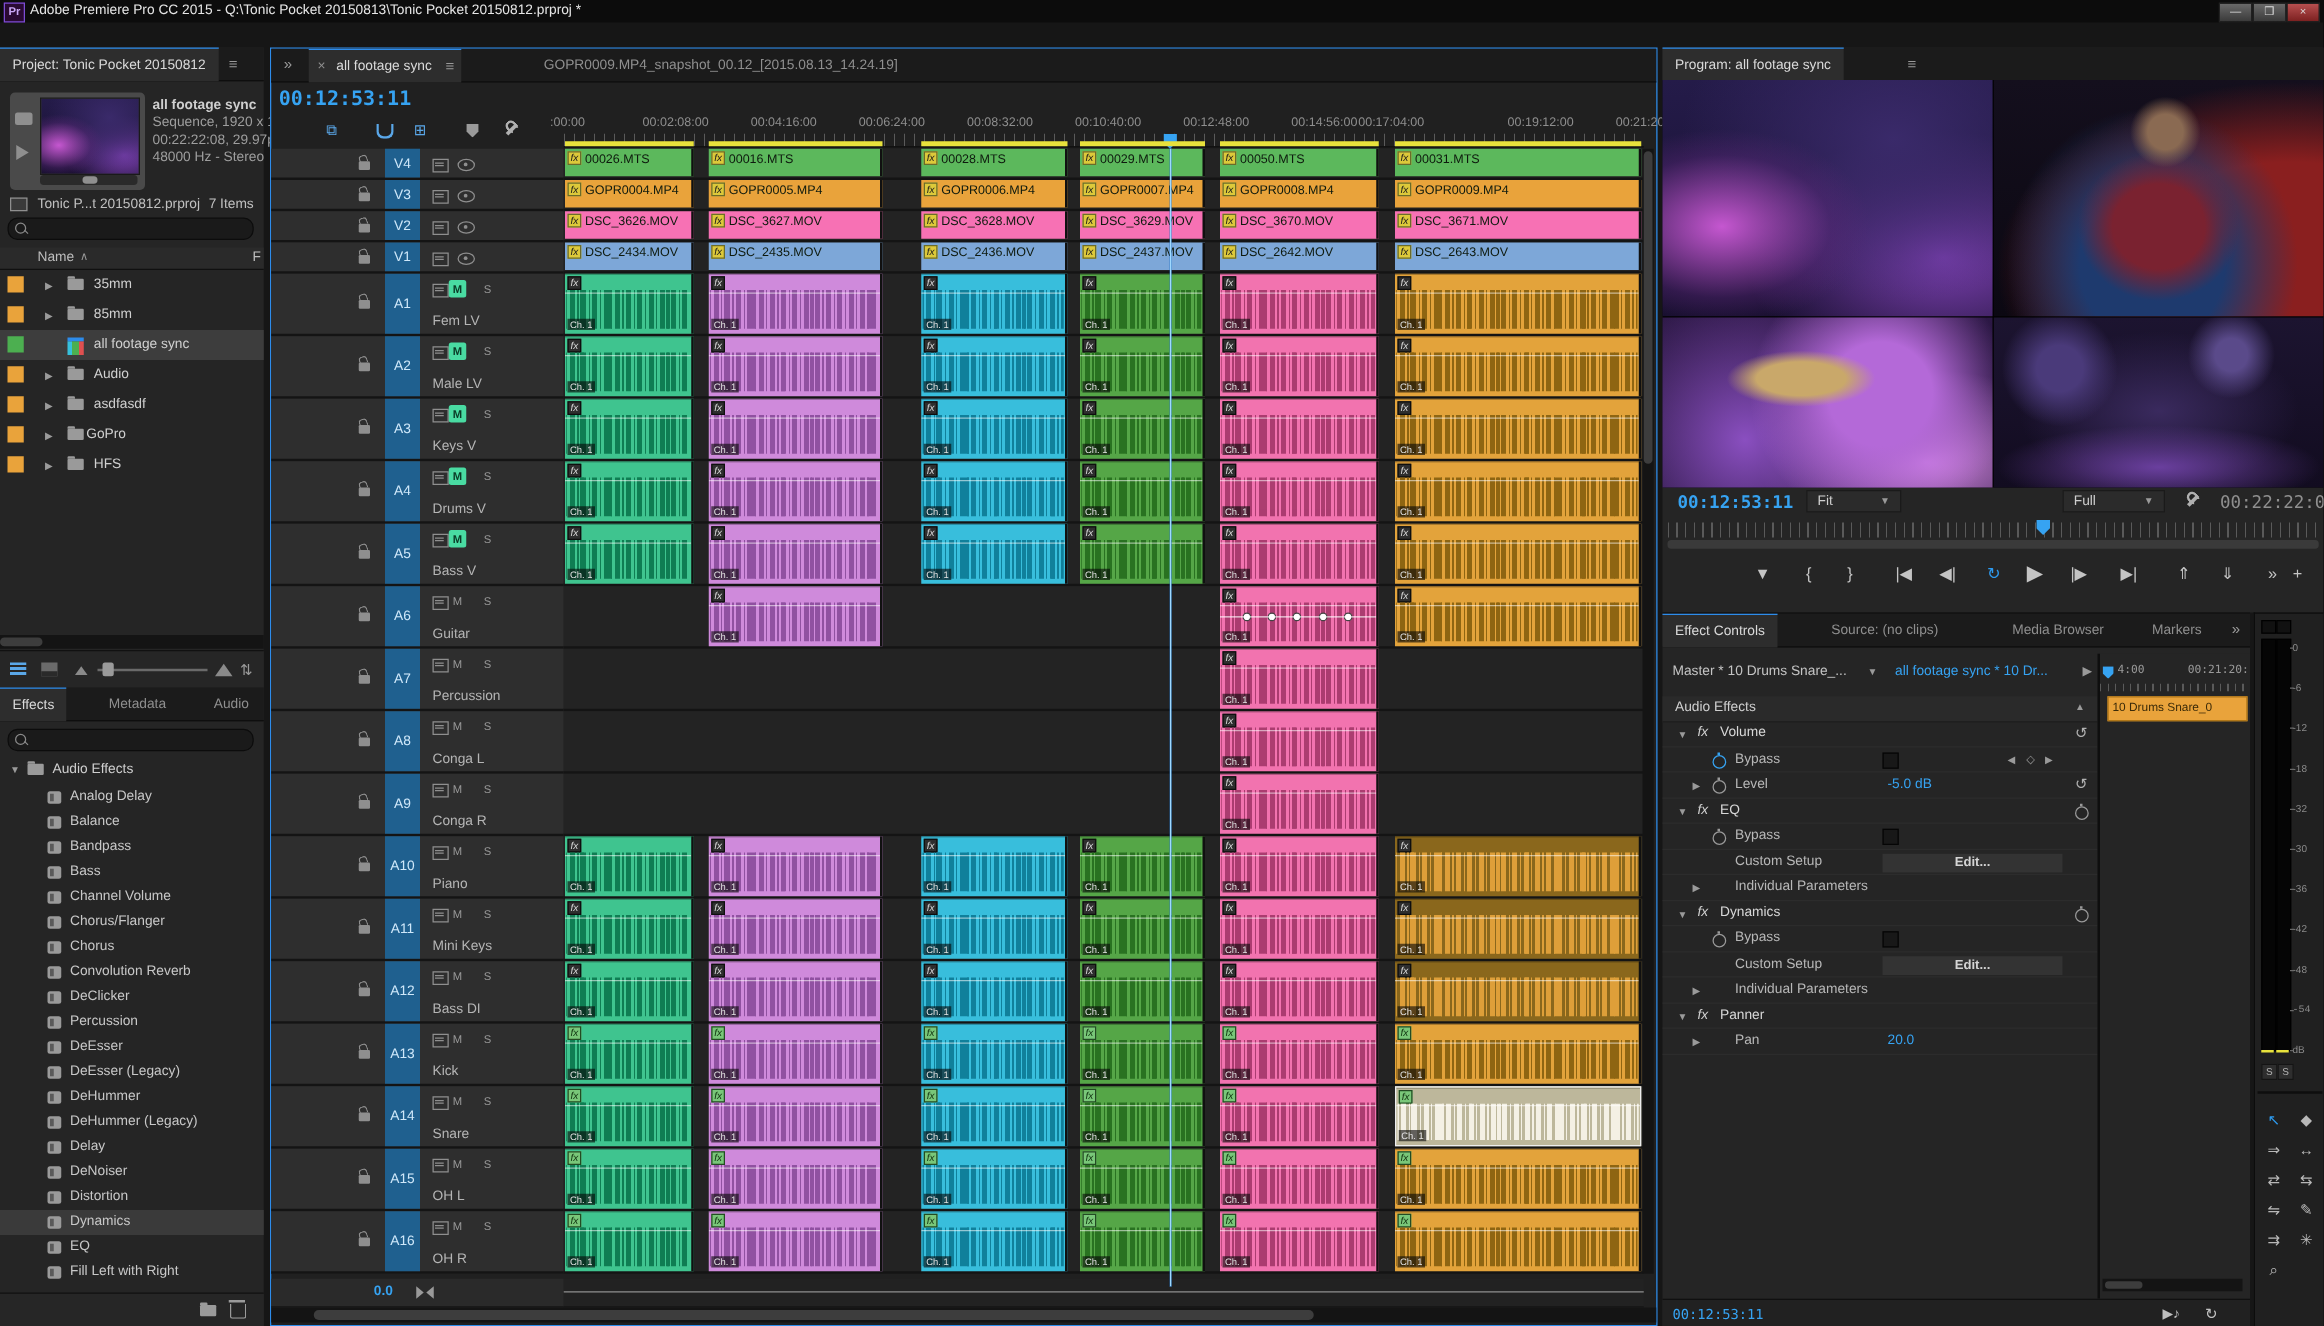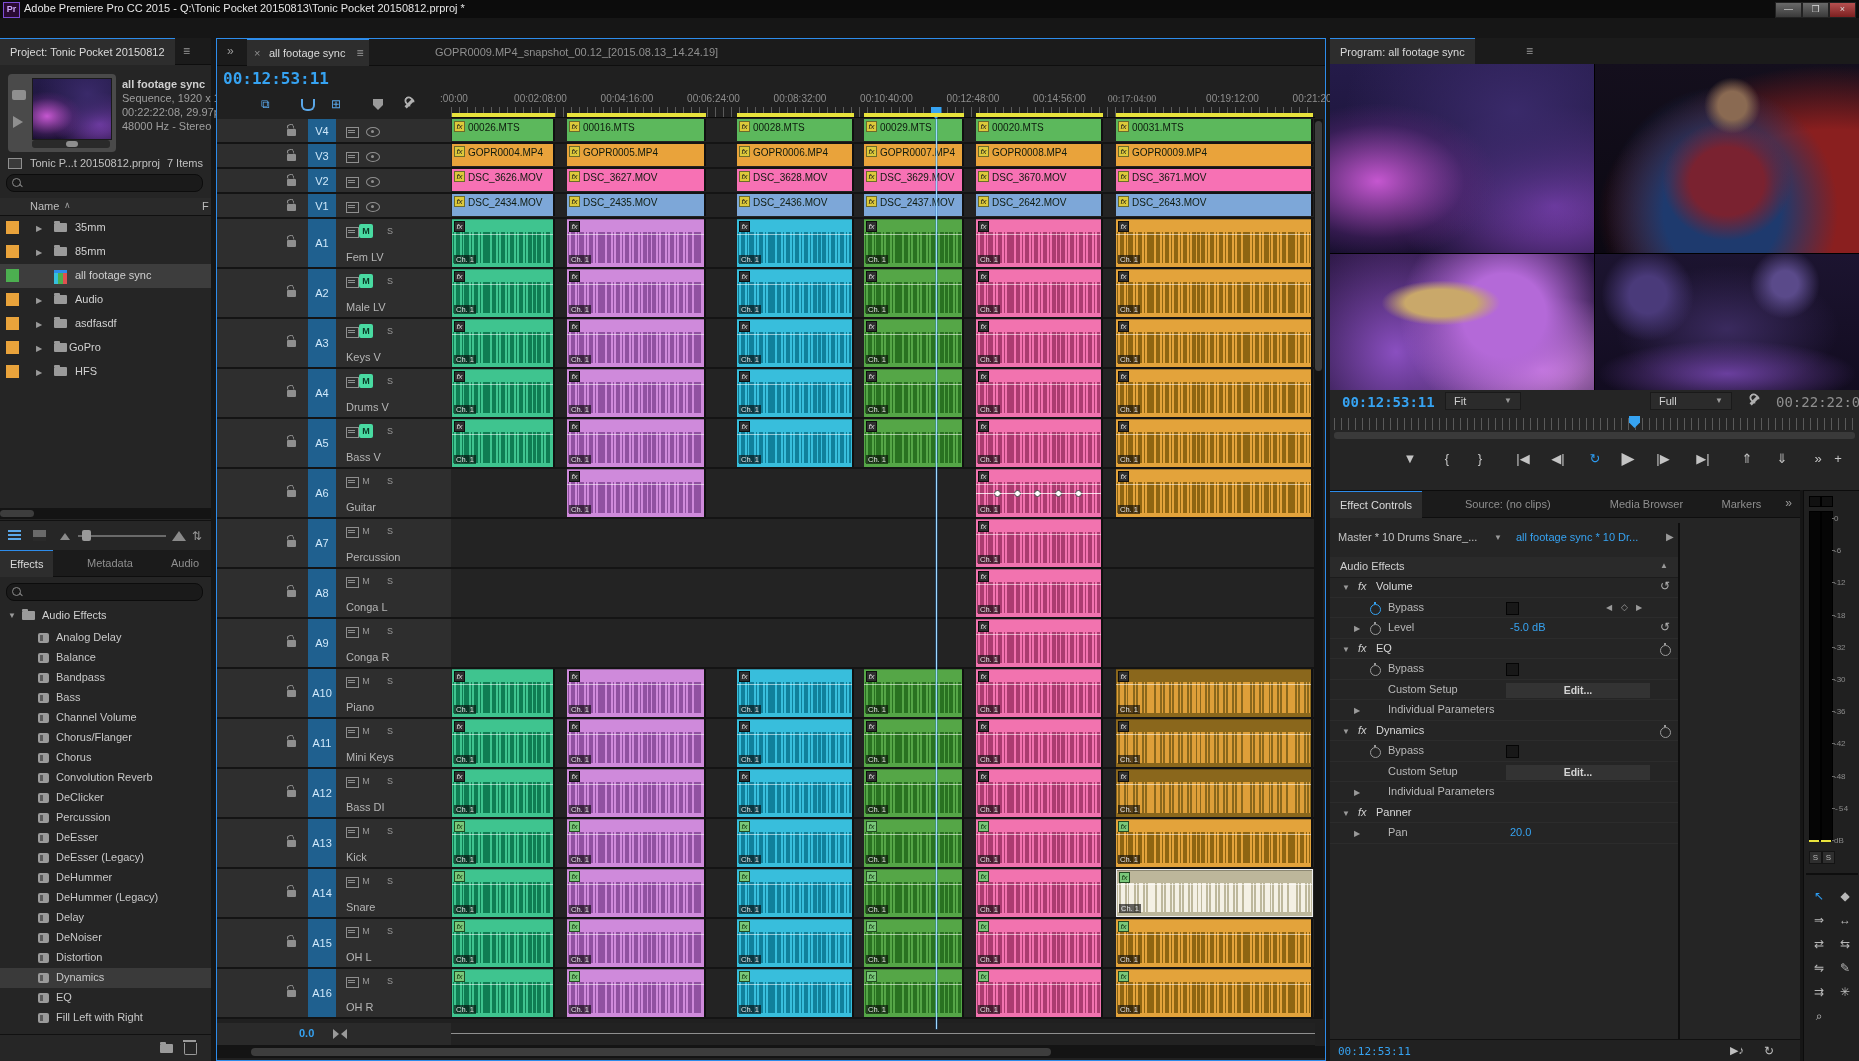--- a/index.html
+++ b/index.html
@@ -359,21 +359,21 @@
 
     <div id="ruler">
         <span class="rlabel" style="left: 237px; position: absolute;">:00:00</span>
         <span class="rlabel" style="left: 323.5px; position: absolute;">00:02:08:00</span>
         <span class="rlabel" style="left: 410px; position: absolute;">00:04:16:00</span>
         <span class="rlabel" style="left: 496.5px; position: absolute;">00:06:24:00</span>
         <span class="rlabel" style="left: 583px; position: absolute;">00:08:32:00</span>
         <span class="rlabel" style="left: 669.5px; position: absolute;">00:10:40:00</span>
         <span class="rlabel" style="left: 756px; position: absolute;">00:12:48:00</span>
         <span class="rlabel" style="left: 842.5px; position: absolute;">00:14:56:00</span>
-        <span class="rlabel" style="left: 915px; position: absolute; font-family: Liberation Serif, serif;">00:17:04:00</span>
+        <span class="rlabel" style="left: 896px; position: absolute;">00:17:04:00</span>
         <span class="rlabel" style="left: 1015.5px; position: absolute;">00:19:12:00</span>
         <span class="rlabel" style="left: 1102px; position: absolute;">00:21:20:00</span>
       </div>
     <div id="ruler-ticks"></div>
     <div id="tracks">
         <div class="trackhdr" style="top: 80px; height: 25px;">
           <div class="lock" style="top: 9.5px;"></div>
           <div class="badge">
             <span>V4</span>
           </div>
@@ -392,21 +392,21 @@
         <div class="vclip" style="left: 520px; width: 117px; top: 80px; height: 22px; background: rgb(92, 184, 92);">
           <span class="fxb">fx</span>
           <span class="nm">00028.MTS</span>
         </div>
         <div class="vclip" style="left: 647px; width: 100px; top: 80px; height: 22px; background: rgb(92, 184, 92);">
           <span class="fxb">fx</span>
           <span class="nm">00029.MTS</span>
         </div>
         <div class="vclip" style="left: 759px; width: 127px; top: 80px; height: 22px; background: rgb(92, 184, 92);">
           <span class="fxb">fx</span>
-          <span class="nm">00020.MTS</span>
+          <span class="nm">00050.MTS</span>
         </div>
         <div class="vclip" style="left: 899px; width: 197px; top: 80px; height: 22px; background: rgb(92, 184, 92);">
           <span class="fxb">fx</span>
           <span class="nm">00031.MTS</span>
         </div>
         <div class="trackhdr" style="top: 105px; height: 25px;">
           <div class="lock" style="top: 9.5px;"></div>
           <div class="badge">
             <span>V3</span>
           </div>
@@ -1312,20 +1312,33 @@
           <span style="position: absolute; left: 46px; top: 3px; color: rgb(216, 216, 216);">Panner</span>
         </div>
         <div class="ecrow" style="top: 332px; height: 20.5px;">
           <span class="twirl" style="left: 24px; top: 6px;">▶</span>
           <span style="position: absolute; left: 58px; top: 3px; color: rgb(184, 184, 184);">Pan</span>
           <span class="ecv" style="left: 180px; top: 3px;">20.0</span>
         </div>
       </div>
 
     <div class="sep" style="left:348px;top:32px;width:2px;height:516px;"></div>
+    <div class="abs" style="left:350px;top:32px;width:120px;height:516px;background:#252525;">
+      <div class="abs" style="left:0;top:8px;width:120px;height:22px;
+           background:repeating-linear-gradient(90deg,#5a5a5a 0 1px,transparent 1px 6px);background-position:0 100%;background-size:100% 6px;background-repeat:no-repeat;">
+        <span class="abs mono" style="left:14px;top:0;font-size:9px;color:#9a9a9a;">4:00</span>
+        <span class="abs mono" style="right:1px;top:0;font-size:9px;color:#9a9a9a;">00:21:20:</span>
+        <span class="ph-marker" style="left:2px;top:2px;width:9px;height:10px;"></span>
+      </div>
+      <div class="abs" style="left:6px;top:34px;width:112px;height:20px;background:#e9a33b;border:1px solid #b07718;
+                  color:#3a2a08;font-size:9.5px;line-height:18px;padding-left:3px;white-space:nowrap;overflow:hidden;box-sizing:border-box;">10 Drums Snare_0</div>
+      <div class="scroll-h" style="left:2px;top:500px;width:112px;height:10px;">
+        <span class="thumb" style="left:2px;top:2px;width:30px;height:6px;"></span>
+      </div>
+    </div>
 
     <div class="abs" style="left:0;top:548px;width:470px;height:23px;background:#212121;border-top:1px solid #101010;">
       <span class="abs tc mono" style="left:8px;top:5px;font-weight:normal;">00:12:53:11</span>
       <span class="abs" style="left:400px;top:4px;color:#c0c0c0;font-size:11px;">▶<span>♪</span></span>
       <span class="abs" style="left:434px;top:4px;color:#c0c0c0;font-size:12px;">↻</span>
     </div>
   </div>
 
   <div class="panel" id="meter-panel" style="left:1803px;top:490px;width:56px;height:571px;background:#202020;border-top:1px solid #0c0c0c;border-left:1px solid #0c0c0c;">
     <span class="abs" style="left:5px;top:5px;width:10px;height:9px;background:#111;border:1px solid #000;"></span>

